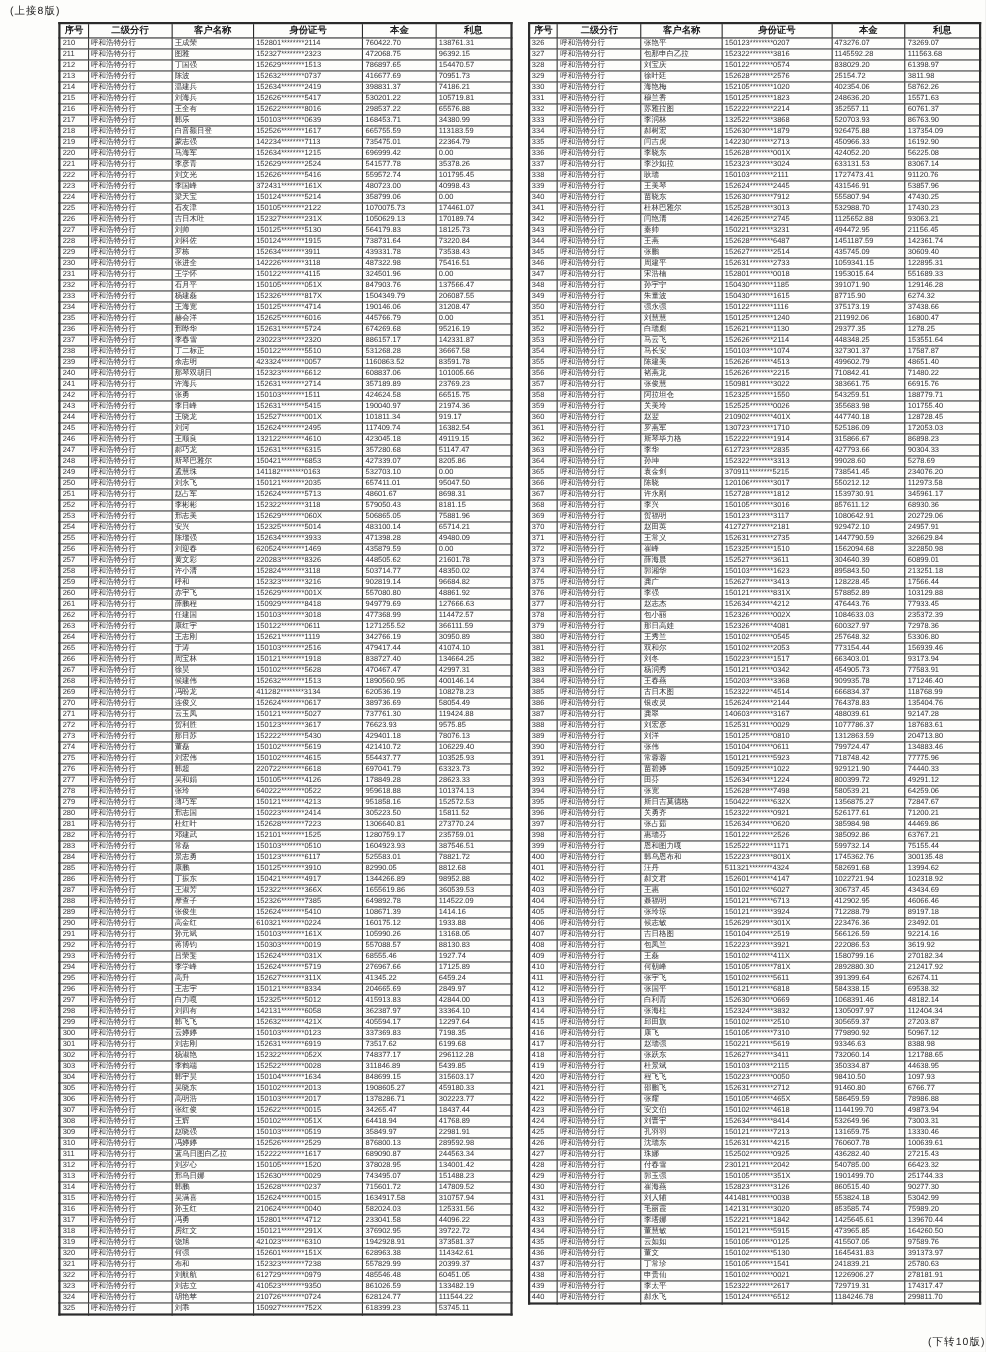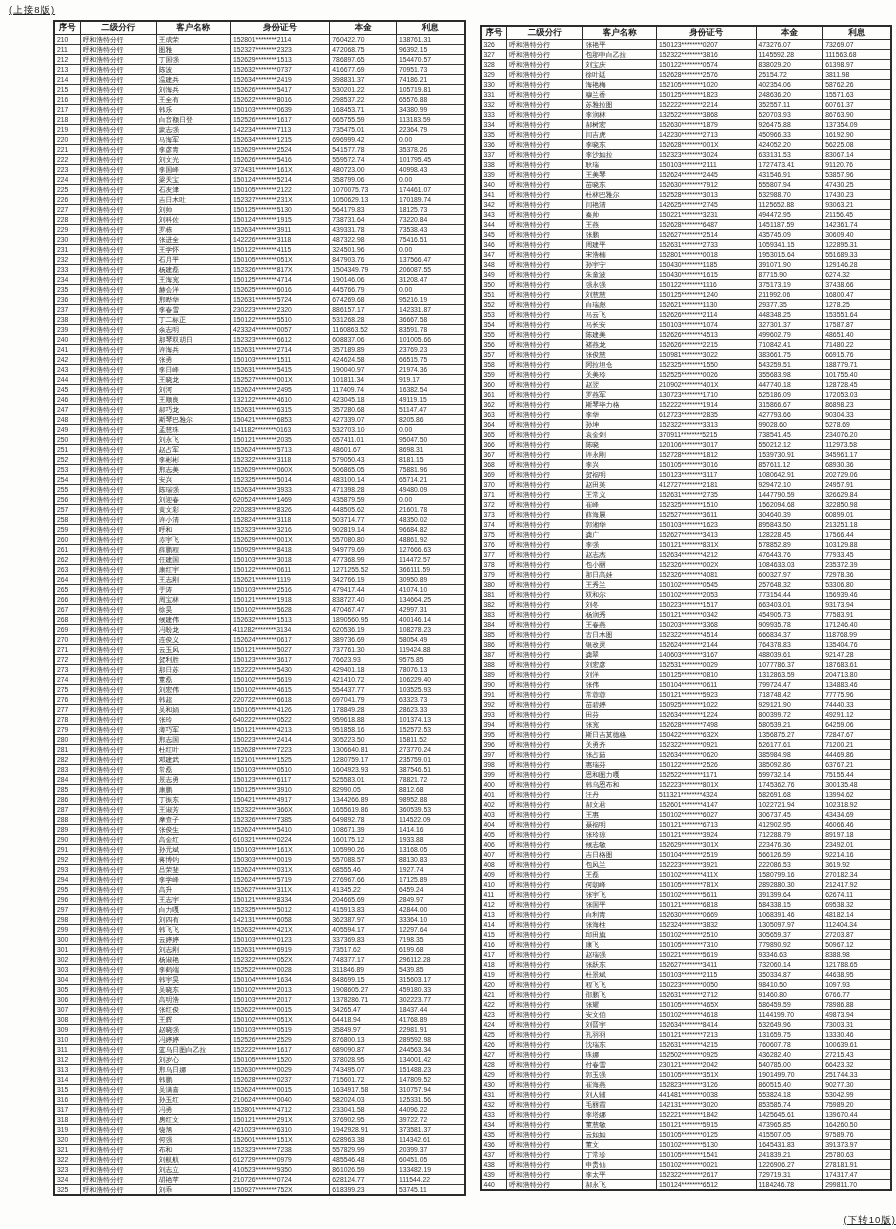--- a/index.html
+++ b/index.html
@@ -9,30 +9,29 @@
     background:#fdfdfb;
     font-family:"Liberation Sans","DejaVu Sans",sans-serif;
     color:#1c1c1e;
     overflow:hidden;
   }
   .corner-note{
     position:absolute;
     font-size:9.5px;
     letter-spacing:1px;
     color:#222;
-    text-decoration:underline;
   }
   .note-top{top:4px;left:9px;}
   .note-bottom{top:1214px;right:0;}
   .tables{
     position:absolute;
     top:20px;left:6px;right:4px;
     display:flex;
     gap:14px;
-    align-items:center;
+    align-items:flex-start;
     padding-left:47px;
   }
   table.loan{
     flex:1 1 0;
     border-collapse:collapse;
     table-layout:fixed;
     border:2px solid #2b2b2b;
   }
   table.loan th{
     border:1px solid #2b2b2b;

